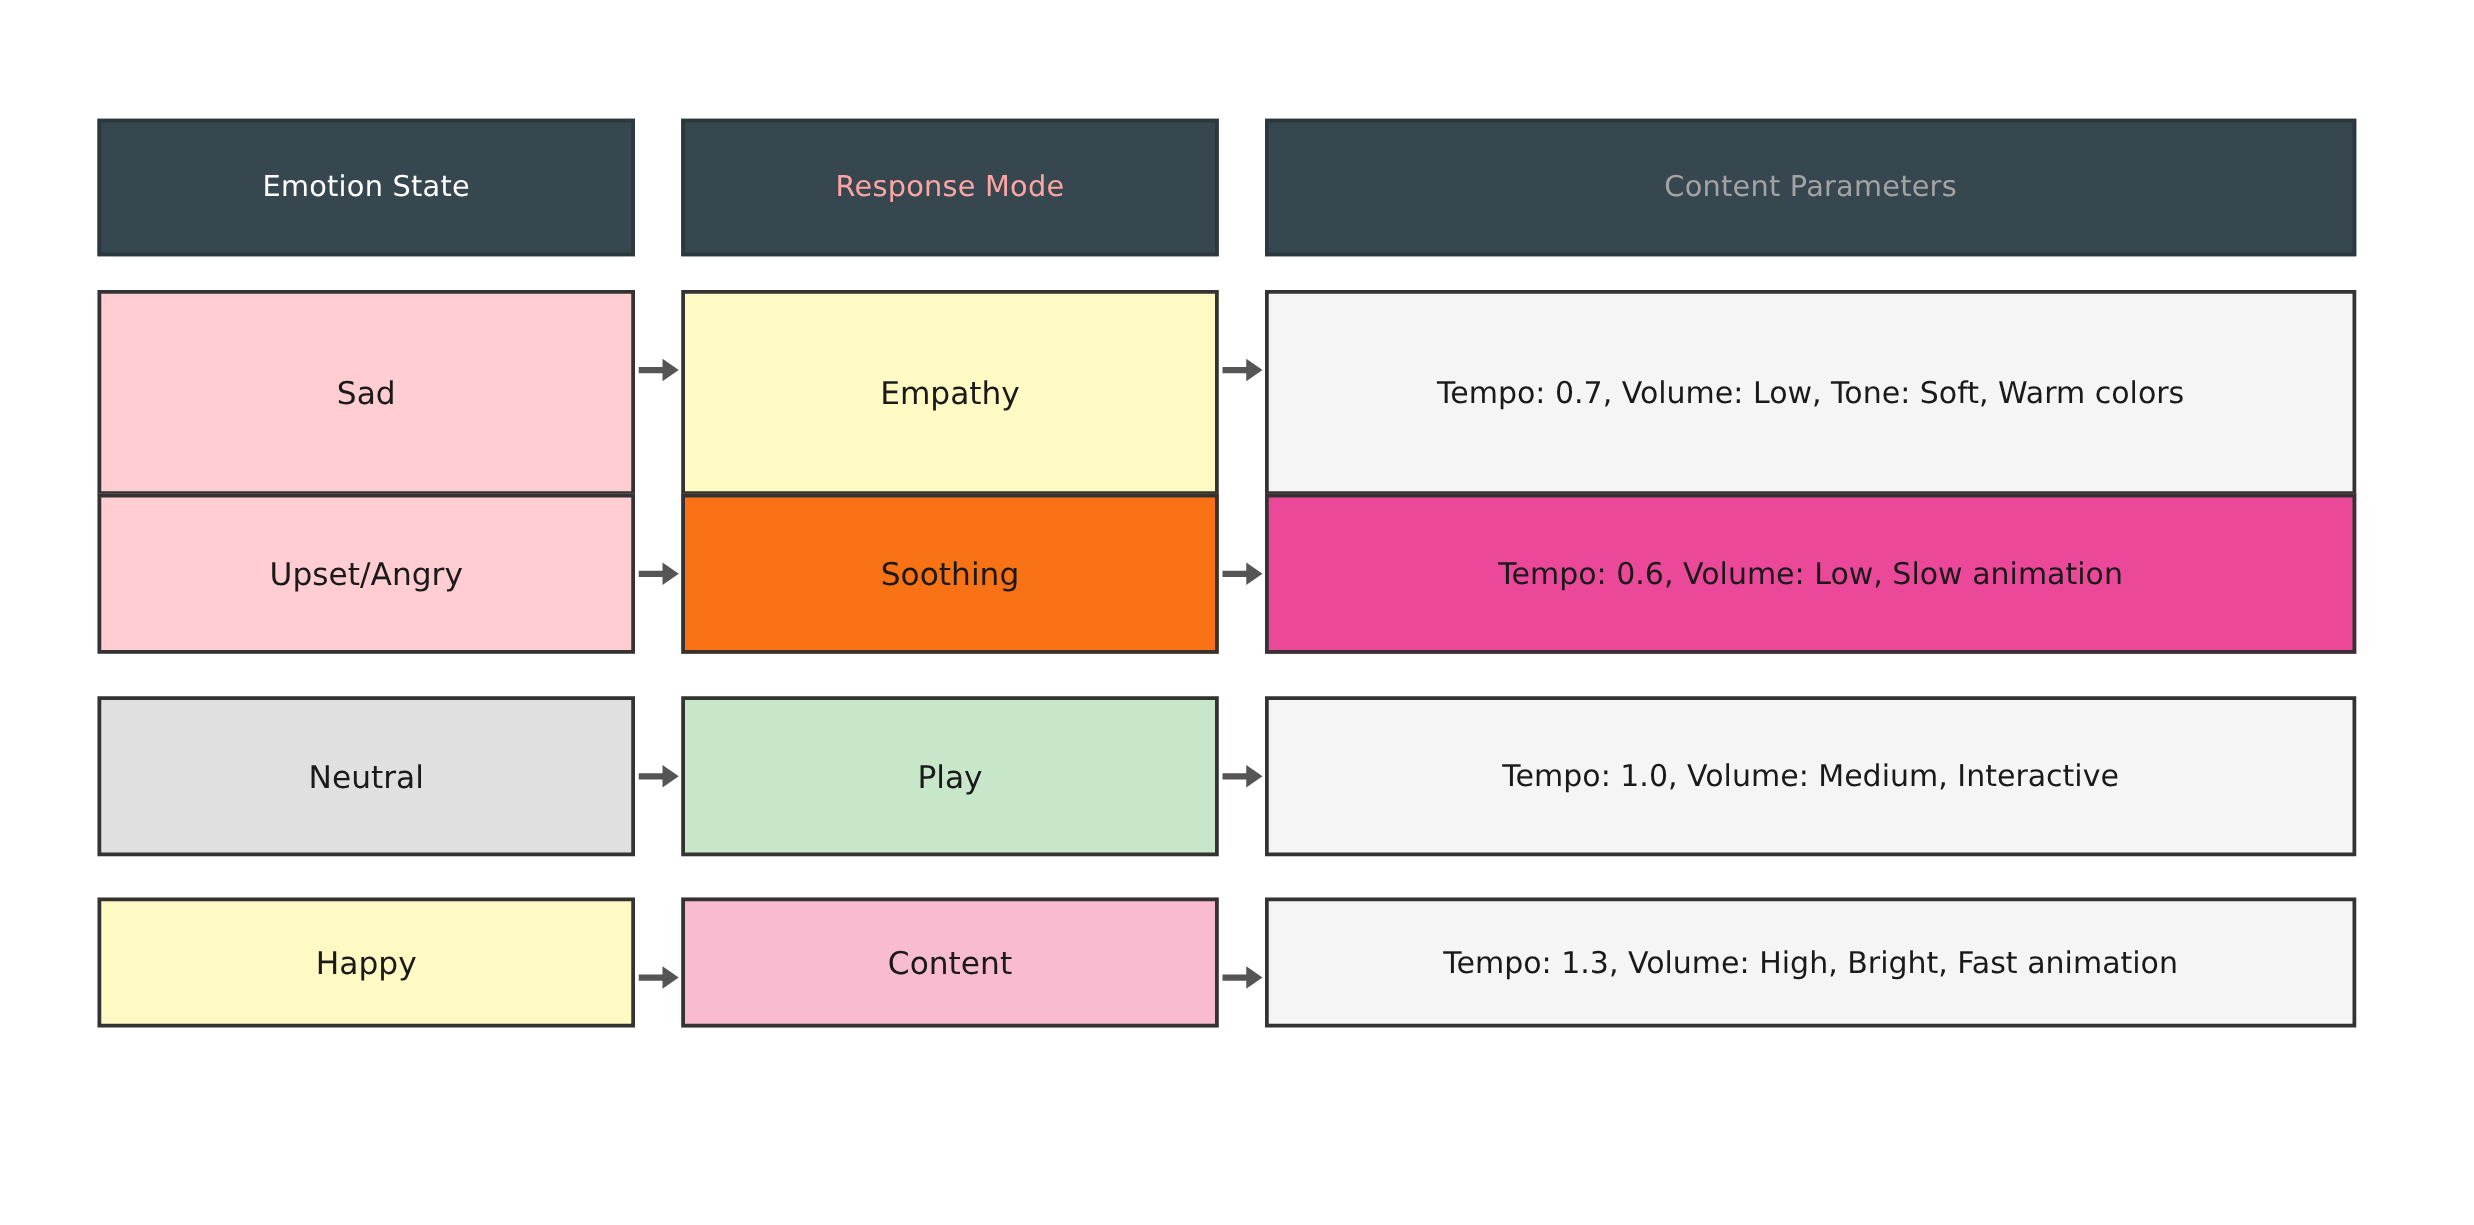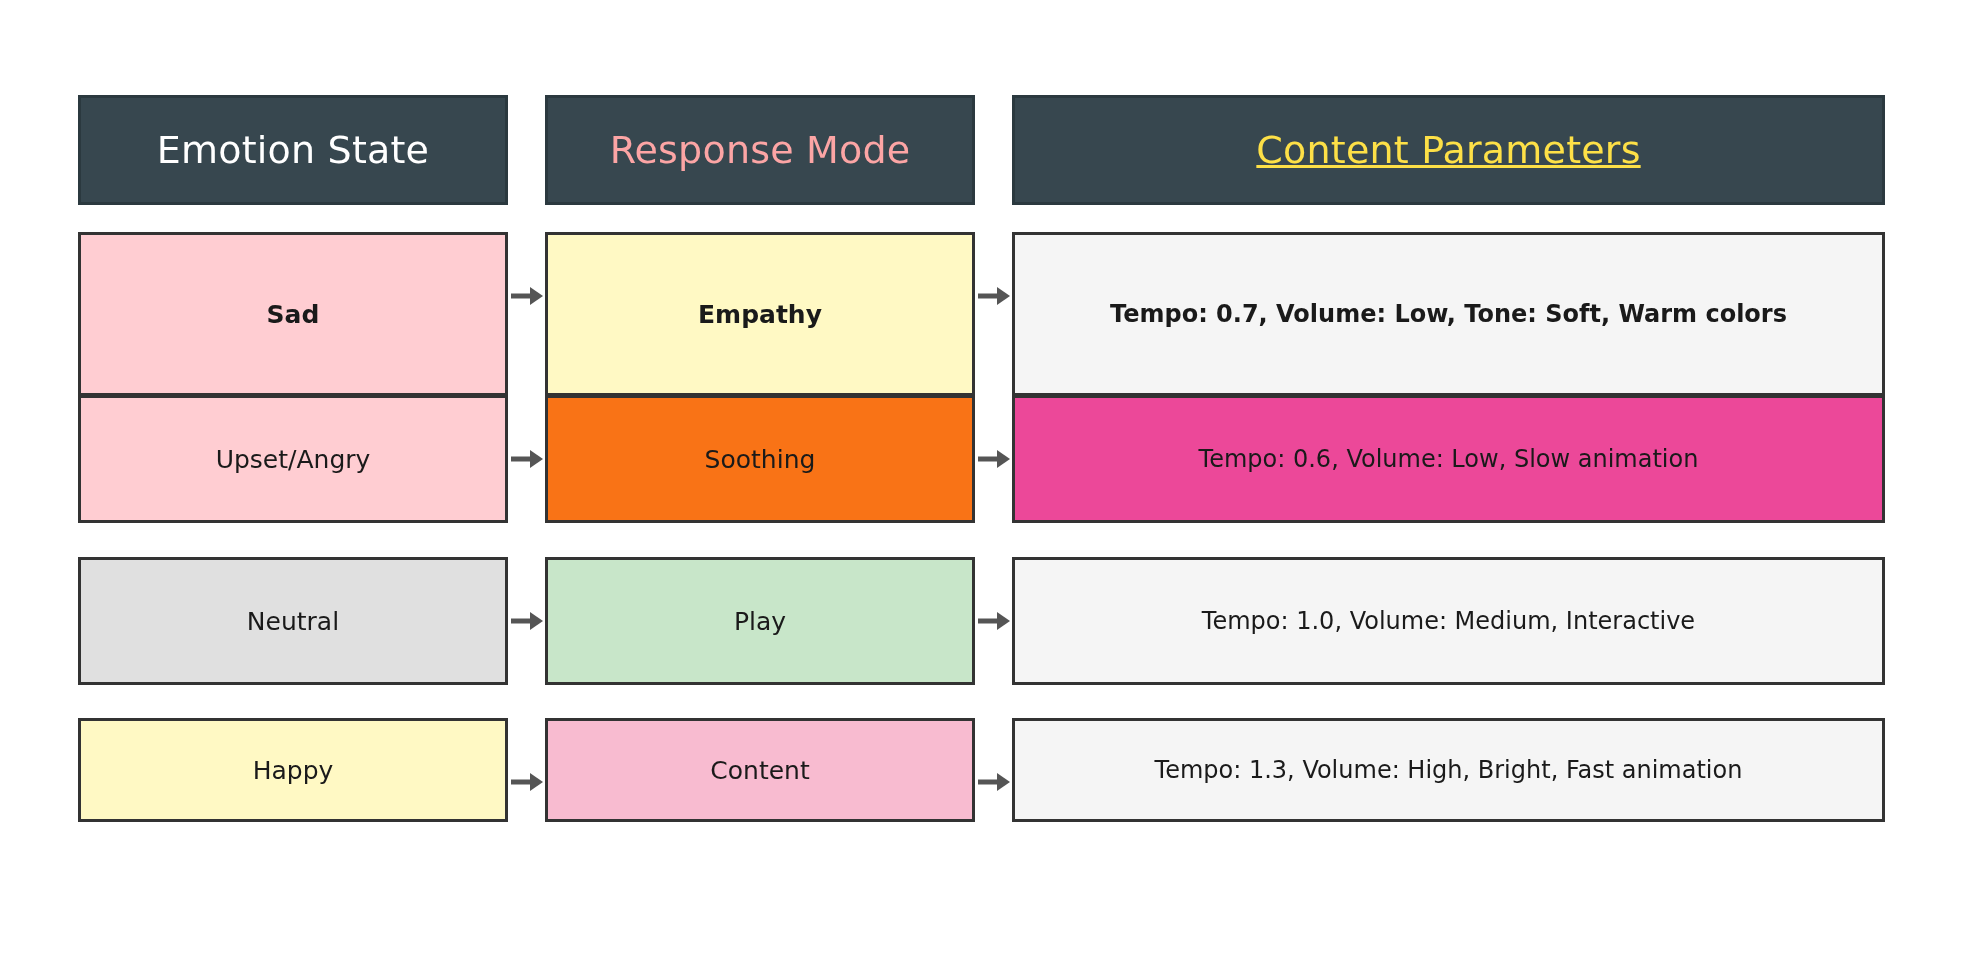--- a/index.html
+++ b/index.html
@@ -28,21 +28,21 @@
     border: 3px solid #333333;
     display: flex;
     align-items: center;
     justify-content: center;
     text-align: center;
   }
 
   .header-box {
     background: #37474f;
     color: #ffffff;
-    font-size: 38px;
+    font-size: 23px;
     font-weight: 400;
     letter-spacing: 0.2px;
     border-color: #2b393f;
   }
 
   .cell-box {
     color: #1a1a1a;
     font-size: 25px;
     font-weight: 400;
   }
@@ -51,21 +51,21 @@
     font-size: 24px;
   }
 
   
   .col-1 { left: 78px;  width: 430px; }
   .col-2 { left: 545px; width: 430px; }
   .col-3 { left: 1012px; width: 873px; }
 
   
   .row-h { top: 95px;  height: 110px; }
-  .row-1 { top: 232px; height: 164px; font-weight: bold; }
+  .row-1 { top: 232px; height: 164px; }
   .row-2 { top: 395px; height: 128px; }
   .row-3 { top: 557px; height: 128px; }
   .row-4 { top: 718px; height: 104px; }
 
   
   .arrow {
     position: absolute;
     width: 37px;
     height: 24px;
     display: block;
@@ -86,21 +86,21 @@
 <div id="canvas" style="background: rgb(255, 255, 255);">
 
   <div class="box header-box col-1 row-h" style="background-color: rgb(55, 71, 79); color: rgb(255, 255, 255);">
     <span>Emotion State</span>
   </div>
 
   <div class="box header-box col-2 row-h" style="background-color: rgb(55, 71, 79); color: #fca5a5;">
     <span>Response Mode</span>
   </div>
 
-  <div class="box header-box col-3 row-h" style="background-color: rgb(55, 71, 79); color: #fde047; text-decoration: underline;">
+  <div class="box header-box col-3 row-h" style="background-color: rgb(55, 71, 79); color: #a3a3a3;">
     <span>Content Parameters</span>
   </div>
 
   <div class="box cell-box col-1 row-1" style="background-color: rgb(255, 205, 210); border-color: rgb(51, 51, 51);">
     <span>Sad</span>
   </div>
   <span class="arrow gap-1 at-1">
     <svg width="37" height="24" viewBox="0 0 37 24" aria-hidden="true">
       <path d="M2 12 H23" stroke="#555555" stroke-width="5" stroke-linecap="butt" fill="none"></path>
       <path d="M21 3 L34 12 L21 21 Z" fill="#555555"></path>

